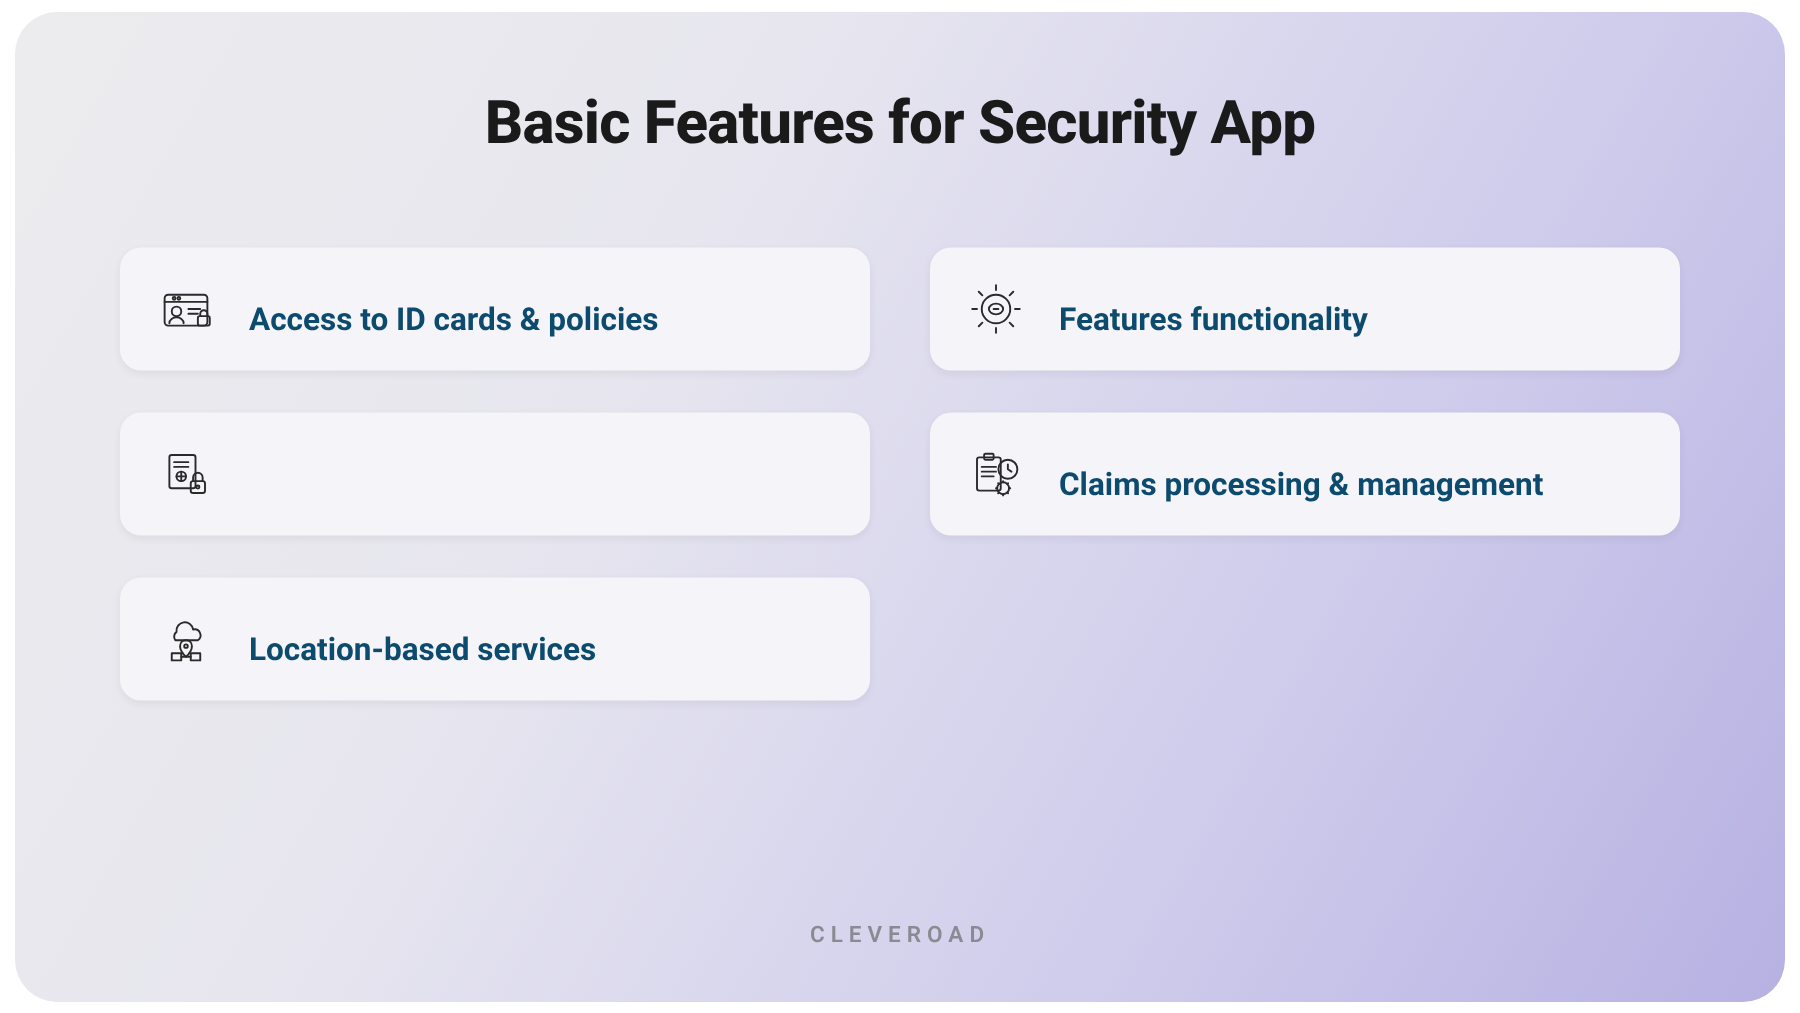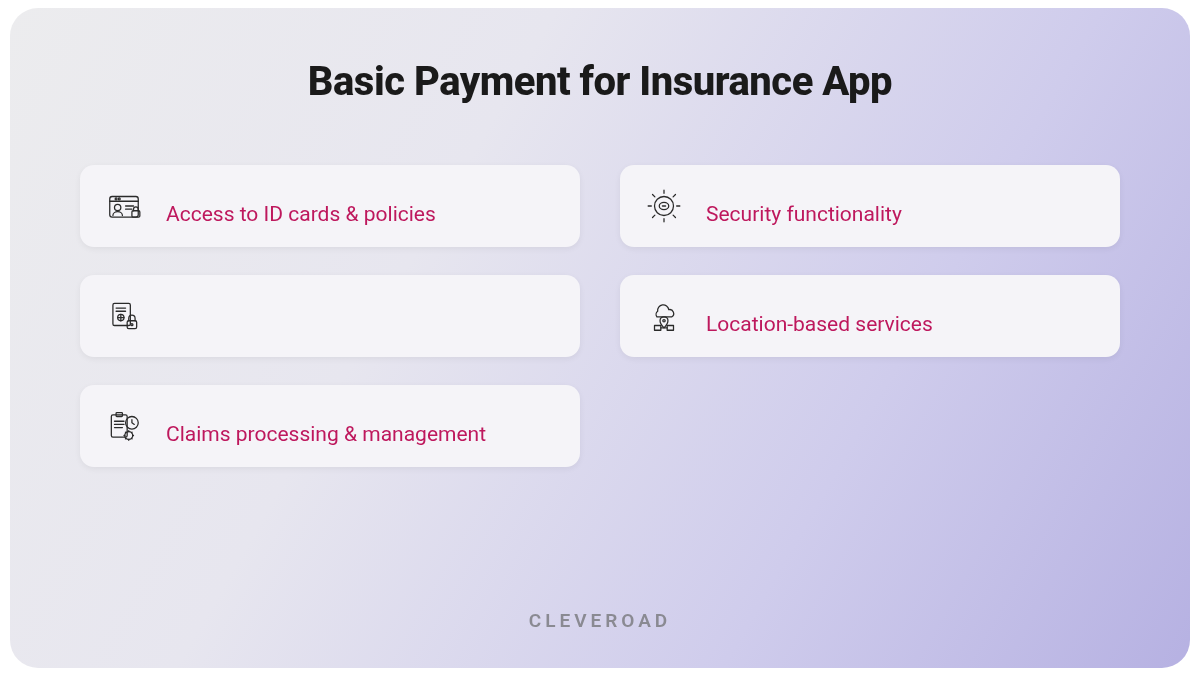--- a/index.html
+++ b/index.html
@@ -56,39 +56,39 @@
     width: 38px;
     height: 38px;
     stroke: #2a2a2a;
     stroke-width: 1.6;
     fill: none;
     stroke-linecap: round;
     stroke-linejoin: round;
   }
   .feature .label {
     font-size: 21px;
-    font-weight: 400;
-    color: #be185d;
+    font-weight: 700;
+    color: #0c4a6e;
     margin-top: 17px;
   }
   .brand {
     margin-top: auto;
     text-align: center;
-    font-size: 19px;
+    font-size: 15px;
     font-weight: 600;
     letter-spacing: 4px;
     color: #8a8a92;
     padding-bottom: 6px;
   }
 </style>
 </head>
 <body>
 
 <div class="card">
-  <h1 class="title">Basic Payment for Insurance App</h1>
+  <h1 class="title">Basic Features for Security App</h1>
 
   <div class="grid">
 
     <div class="feature">
       <span class="icon">
         <svg viewBox="0 0 48 48">
           <rect x="6" y="12" width="36" height="26" rx="3"></rect>
           <line x1="6" y1="18" x2="42" y2="18"></line>
           <circle cx="14" cy="15" r="1.2"></circle>
           <circle cx="18" cy="15" r="1.2"></circle>
@@ -105,21 +105,21 @@
 
     <div class="feature">
       <span class="icon">
         <svg viewBox="0 0 48 48">
           <circle cx="24" cy="24" r="12"></circle>
           <path d="M24 8v-4M24 44v-4M8 24h-4M44 24h-4M12.5 12.5l-3-3M38.5 38.5l-3-3M12.5 35.5l-3 3M38.5 9.5l-3 3"></path>
           <ellipse cx="24" cy="24" rx="6" ry="4.5"></ellipse>
           <line x1="22" y1="24" x2="26" y2="24"></line>
         </svg>
       </span>
-      <span class="label">Security functionality</span>
+      <span class="label">Features functionality</span>
     </div>
 
 
     <div class="feature">
       <span class="icon">
         <svg viewBox="0 0 48 48">
           <rect x="10" y="8" width="22" height="28" rx="2"></rect>
           <line x1="14" y1="14" x2="26" y2="14"></line>
           <line x1="14" y1="18" x2="26" y2="18"></line>
           <circle cx="20" cy="26" r="4"></circle>
@@ -127,44 +127,44 @@
           <rect x="28" y="30" width="12" height="10" rx="2"></rect>
           <path d="M30 30v-3a4 4 0 0 1 8 0v3"></path>
           <circle cx="34" cy="35" r="1.3"></circle>
         </svg>
       </span>
     </div>
 
     <div class="feature">
       <span class="icon">
         <svg viewBox="0 0 48 48">
-          <path d="M16 18a7 7 0 0 1 14-2 5 5 0 0 1 4 9H15a5 5 0 0 1 1-7z"></path>
-          <path d="M24 25c-3 0-5 2-5 5 0 4 5 9 5 9s5-5 5-9c0-3-2-5-5-5z"></path>
-          <circle cx="24" cy="30" r="1.5"></circle>
-          <rect x="12" y="36" width="8" height="6"></rect>
-          <rect x="28" y="36" width="8" height="6"></rect>
-          <line x1="20" y1="39" x2="28" y2="39"></line>
-        </svg>
-      </span>
-      <span class="label">Location-based services</span>
-    </div>
-
-    <div class="feature">
-      <span class="icon">
-        <svg viewBox="0 0 48 48">
           <rect x="8" y="10" width="20" height="28" rx="2"></rect>
           <rect x="14" y="7" width="8" height="5" rx="1"></rect>
           <line x1="12" y1="18" x2="24" y2="18"></line>
           <line x1="12" y1="22" x2="24" y2="22"></line>
           <line x1="12" y1="26" x2="22" y2="26"></line>
           <circle cx="34" cy="20" r="8"></circle>
           <path d="M34 16v4l3 2"></path>
           <circle cx="30" cy="36" r="5"></circle>
           <path d="M30 31v-1M30 42v-1M25 36h-1M36 36h-1M26.5 32.5l-.7-.7M34.2 40.2l-.7-.7M26.5 39.5l-.7.7M34.2 31.8l-.7.7"></path>
         </svg>
       </span>
       <span class="label">Claims processing &amp; management</span>
     </div>
 
+    <div class="feature">
+      <span class="icon">
+        <svg viewBox="0 0 48 48">
+          <path d="M16 18a7 7 0 0 1 14-2 5 5 0 0 1 4 9H15a5 5 0 0 1 1-7z"></path>
+          <path d="M24 25c-3 0-5 2-5 5 0 4 5 9 5 9s5-5 5-9c0-3-2-5-5-5z"></path>
+          <circle cx="24" cy="30" r="1.5"></circle>
+          <rect x="12" y="36" width="8" height="6"></rect>
+          <rect x="28" y="36" width="8" height="6"></rect>
+          <line x1="20" y1="39" x2="28" y2="39"></line>
+        </svg>
+      </span>
+      <span class="label">Location-based services</span>
+    </div>
+
   </div>
 
   <div class="brand">CLEVEROAD</div>
 </div>
 
 </body></html>

